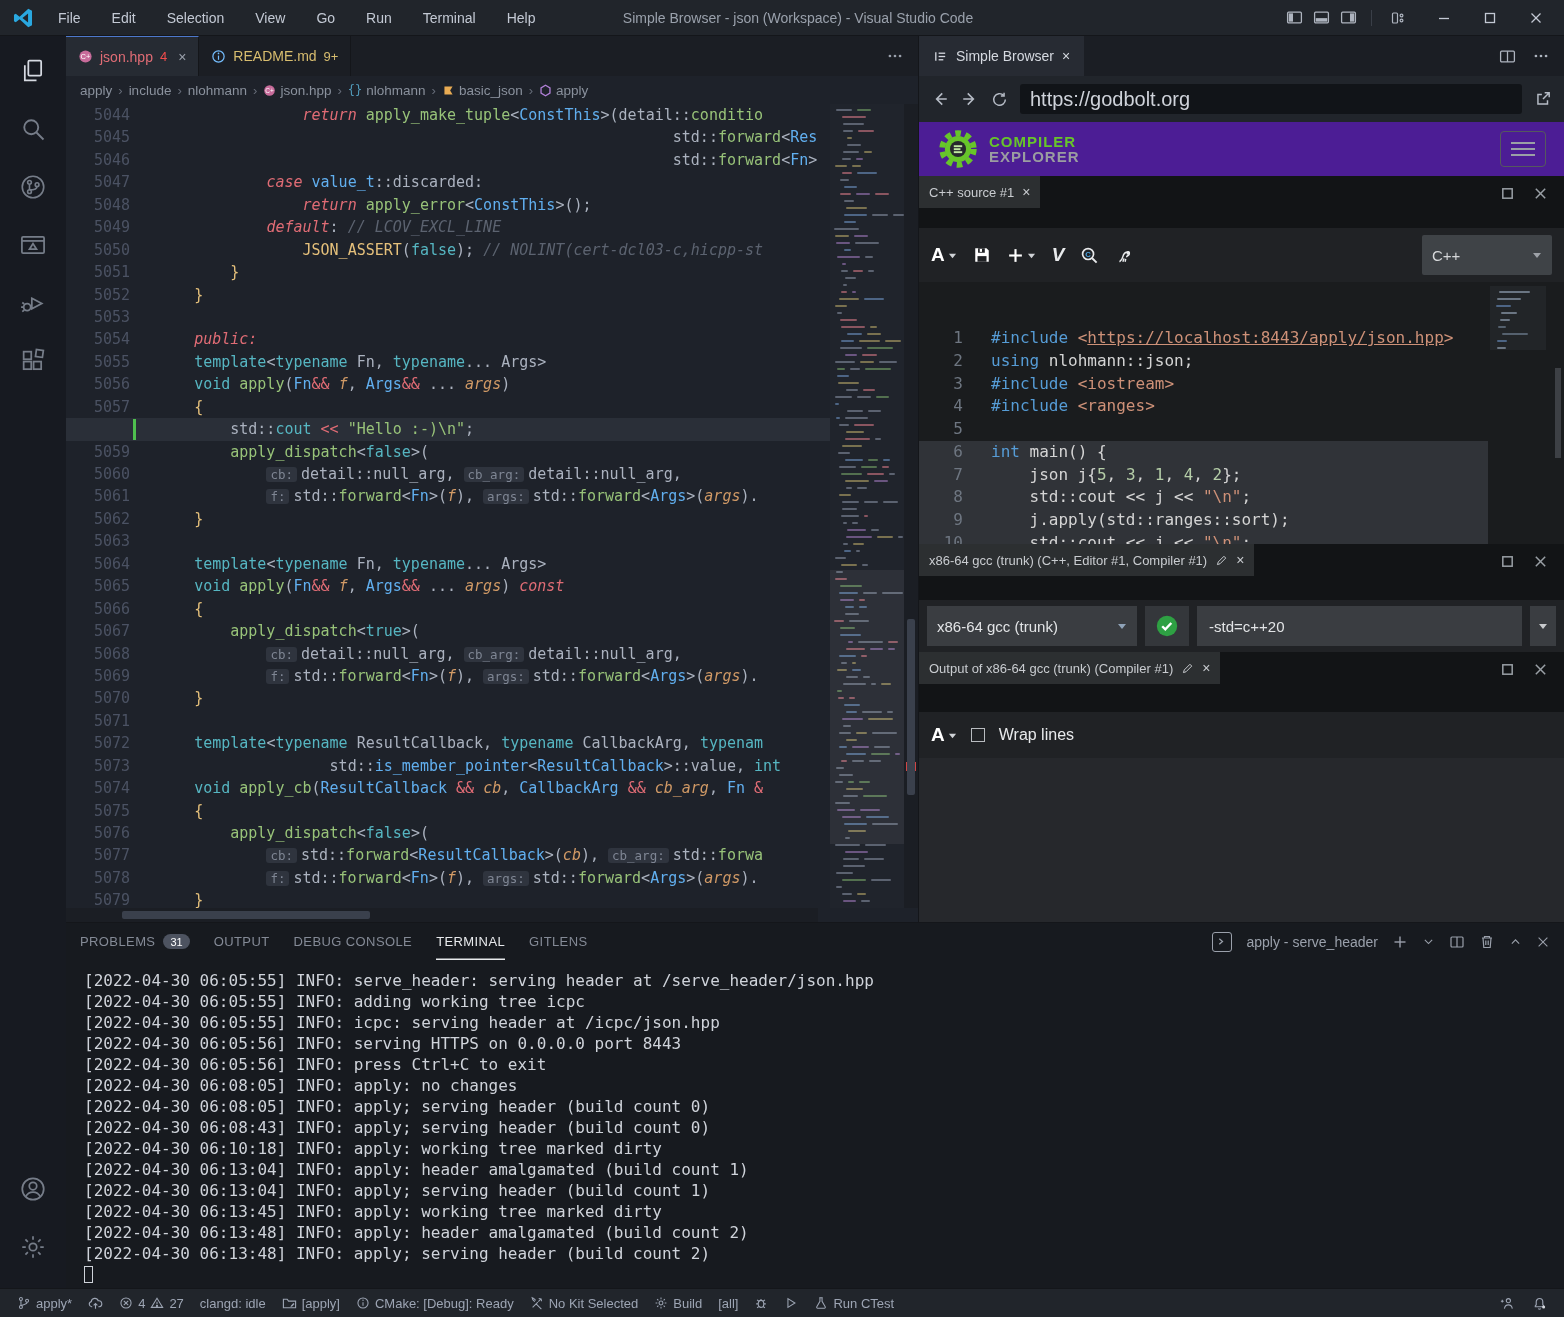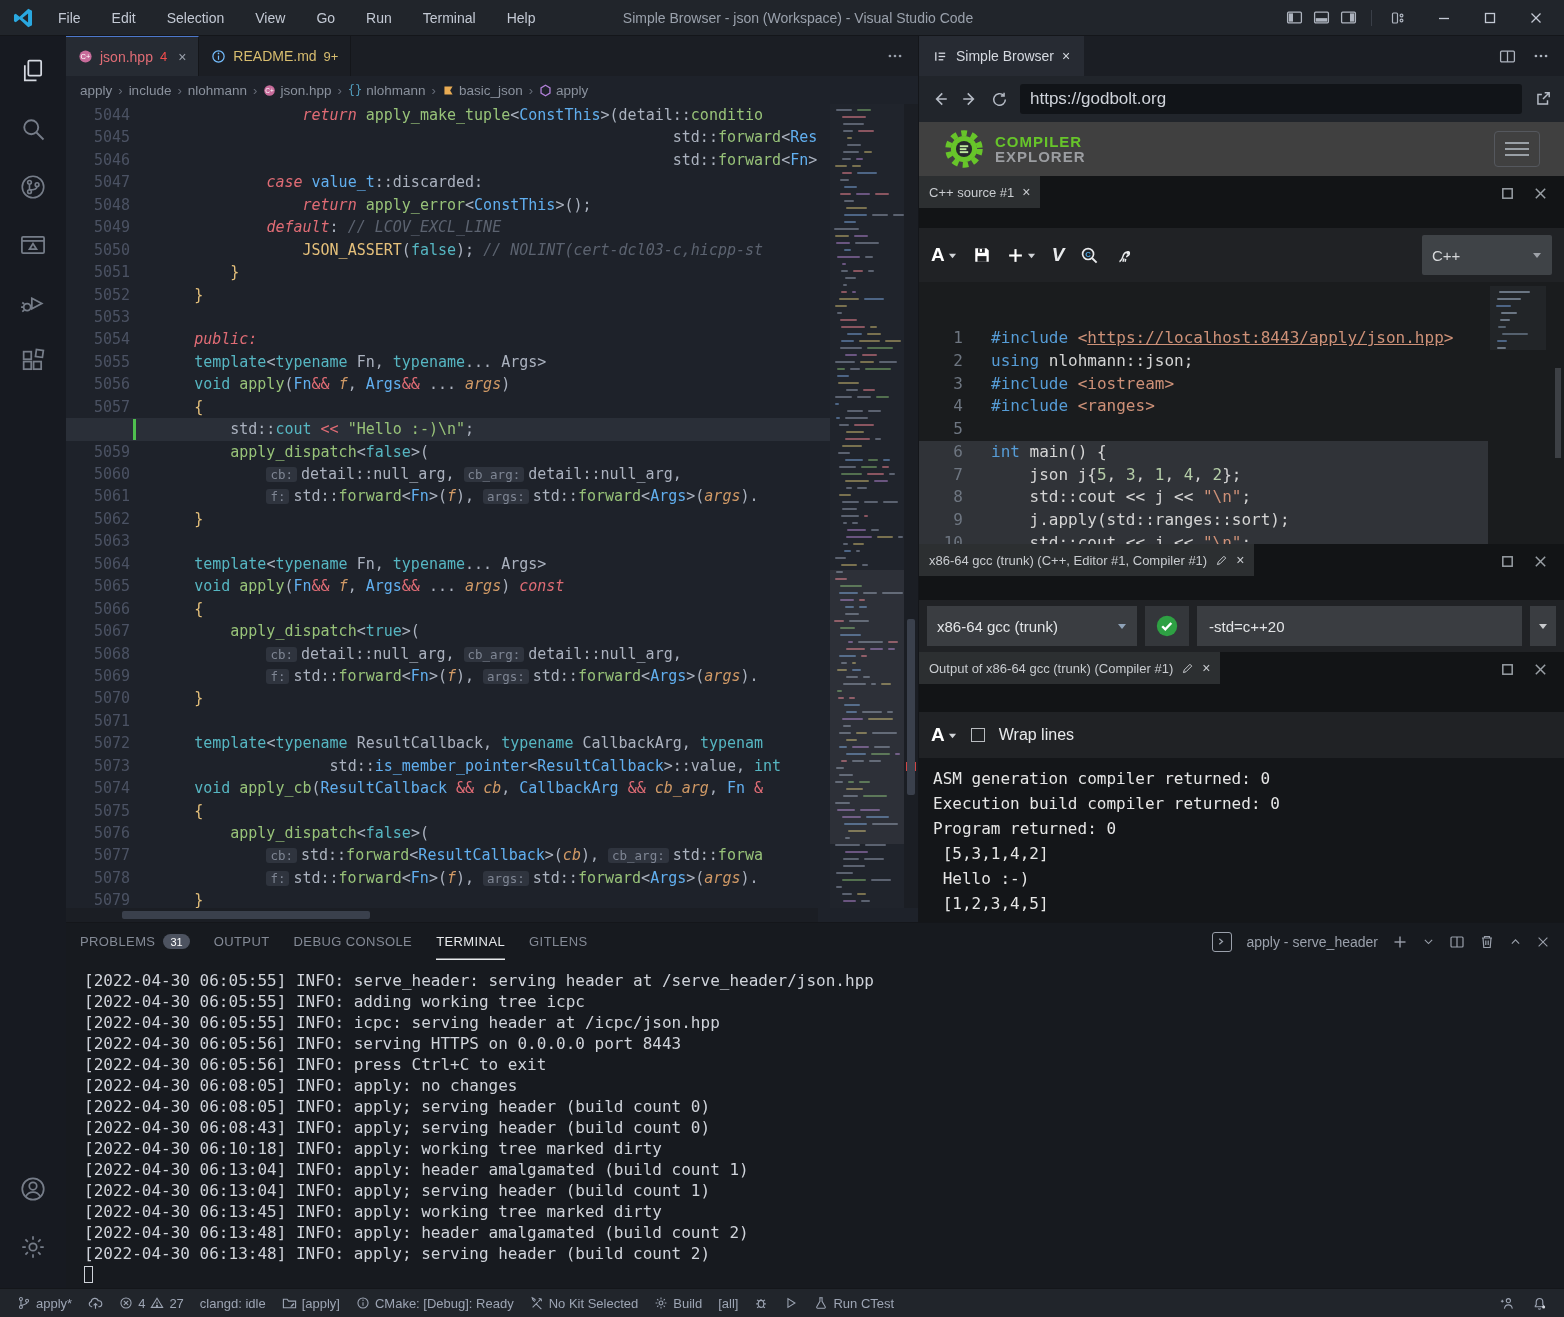--- a/index.html
+++ b/index.html
@@ -65,24 +65,24 @@
   .hscroll { position:absolute; left:0; bottom:0; height:14px; right:100px; background:#1b1e24; }
   .hthumb { position:absolute; left:56px; width:248px; top:3px; height:8px; background:#3a404c; border-radius:2px; }
 
   
   .browser-region { width:646px; display:flex; flex-direction:column; border-left:1px solid #14161a; }
   .b-tabbar { height:40px; background:#1b1e24; display:flex; align-items:stretch; }
   .b-tab { display:flex; align-items:center; gap:8px; padding:0 14px; background:#272b33; color:#d5d9e0; font-size:14px; }
   .b-actions { margin-left:auto; display:flex; gap:16px; align-items:center; padding-right:14px; color:#aeb4bf; }
   .urlbar { height:46px; background:#21252b; display:flex; align-items:center; gap:12px; padding:0 12px; color:#b6bcc6; }
   .urlbox { flex:1; height:30px; background:#111418; border-radius:3px; display:flex; align-items:center;
-            padding:4px 10px; color:#cfd3da; font-size:17px; }
+            padding:4px 10px; color:#cfd3da; font-size:20px; }
 
   .ce { flex:1; background:#26282c; display:flex; flex-direction:column; font-family:"Liberation Sans",sans-serif; }
-  .ce-header { height:54px; display:flex; align-items:center; padding:0 24px; gap:10px; background:#404040; }
+  .ce-header { height:54px; display:flex; align-items:center; padding:0 18px; gap:10px; background:#4c1d95; }
   .ce-logo-text { line-height:1; font-weight:bold; letter-spacing:1px; font-size:15px; }
   .ce-logo-text .l1 { color:#67c52a; } .ce-logo-text .l2 { color:#9b9da1; }
   .ce-burger { margin-left:auto; width:46px; height:36px; border:1px solid #55585e; border-radius:4px;
                display:flex; flex-direction:column; justify-content:center; gap:4px; align-items:center; }
   .ce-burger i { display:block; width:24px; height:2px; background:#9aa0a6; }
 
   .pane-hdr { background:#121416; display:flex; align-items:flex-start; }
   .pane-tab { background:#2c2f31; color:#c9ccd0; font-size:13px; padding:8px 10px; display:flex; gap:8px; align-items:center; }
   .pane-ctl { margin-left:auto; display:flex; gap:18px; padding:10px 16px 0 0; color:#9aa0a6; }
   .hdr-src { height:52px; } .hdr-comp { height:56px; } .hdr-out { height:60px; }
@@ -1014,21 +1014,20 @@
             <span class="ce-A">
                 <span>A</span>
                 <svg width="9" height="9" viewBox="0 0 10 10" fill="#cfd2d6">
                   <path d="M1 3h8L5 8z"></path>
                 </svg>
               </span>
             <span class="wrapbox"></span>
             <span style="font-size:16px">Wrap lines</span>
           </div>
 
-          <div class="out-body" id="ce-output"><div>ASM generation compiler returned: 0</div><div>Execution build compiler returned: 0</div><div>Program returned: 0</div><div> [5,3,1,4,2]</div><div> Hello :-)</div><div> [1,2,3,4,5]</div></div>
         </div>
       </div>
     </div>
 
     <div class="panel">
       <div class="panel-tabs">
         <span class="ptab">
             <span>PROBLEMS</span>
             <span class="pbadge">31</span>
           </span>

